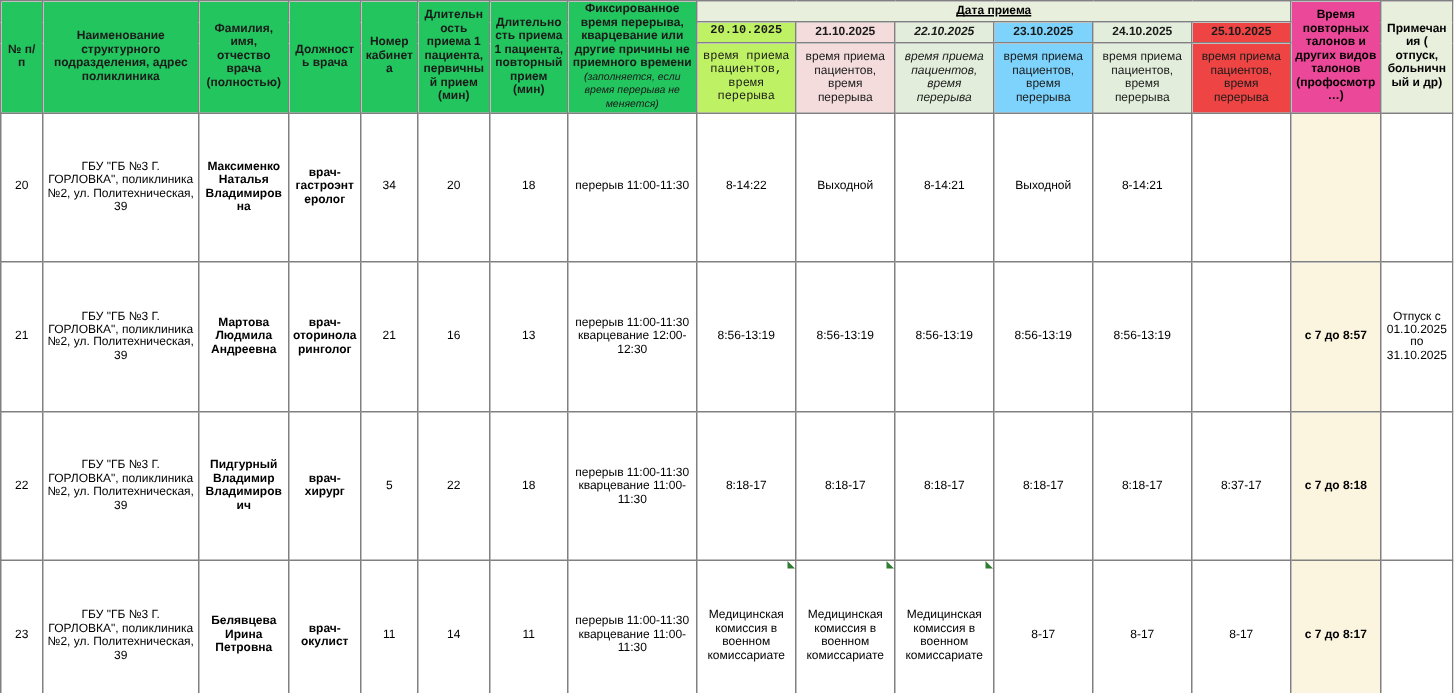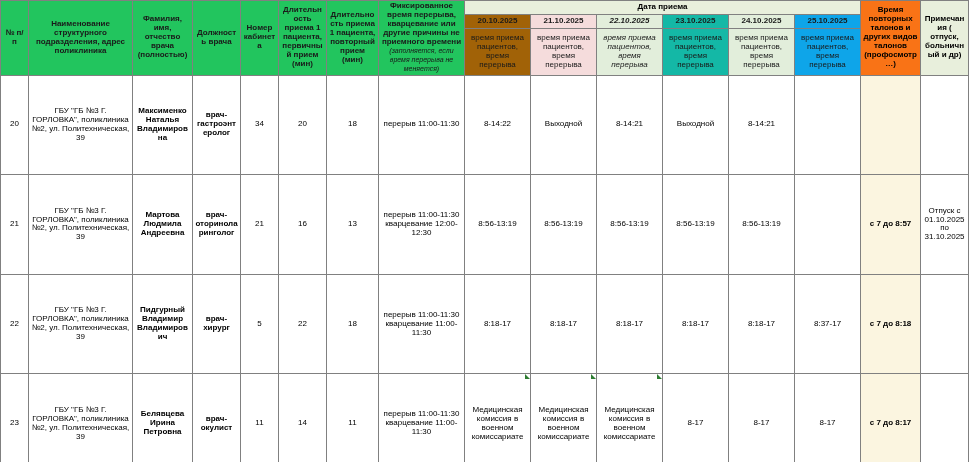--- a/index.html
+++ b/index.html
@@ -32,40 +32,41 @@
   th.hdr {
     background: #22c55e;
     font-weight: bold;
     color: #1a1a1a;
     font-size: 8px;
   }
   th.hdr-date-top {
     background: #e8efdc;
     font-weight: bold;
     font-size: 9px;
+    text-decoration: underline;
   }
   th.date-col {
     font-weight: bold;
     font-size: 7.5px;
     color: #1a1a1a;
   }
   th.date-sub {
     font-weight: normal;
     font-size: 7px;
     color: #1a1a1a;
   }
-  .d0 { background: #a16207; }
+  .d0 { background: #bef264; font-family: Liberation Mono, monospace; }
   .d1 { background: #f5dcdc; }
   .d2 { background: #e2eedb; font-style: italic; }
-  .d3 { background: #14b8a6; }
+  .d3 { background: #7dd3fc; }
   .d4 { background: #e2eedb; }
-  .d5 { background: #0ea5e9; }
+  .d5 { background: #ef4444; }
   .c-time { background: #ffffff; margin-left: 48px; }
   .c-repeat { background: #fbf5e0; font-weight: bold; }
-  .hdr-repeat { background: #f97316; font-weight: bold; font-size: 8px; }
+  .hdr-repeat { background: #ec4899; font-weight: bold; font-size: 8px; }
   .hdr-note { background: #e8efdc; font-weight: bold; font-size: 8px; }
   td.num { font-weight: normal; font-size: 9px; }
   td.org { font-size: 7.5px; line-height: 1.15; }
   td.fio { font-size: 7.5px; font-weight: bold; margin-top: 48px; }
   td.post { font-size: 7.5px; font-weight: bold; }
   td.cab, td.dur, td.durrep { font-size: 8.5px; }
   td.fixed { font-size: 7.5px; line-height: 1.2; margin-left: 41px; }
   td.slot { font-size: 8px; }
   td.repeat { font-size: 8px; }
   td.note { font-size: 8px; line-height: 1.2; }

